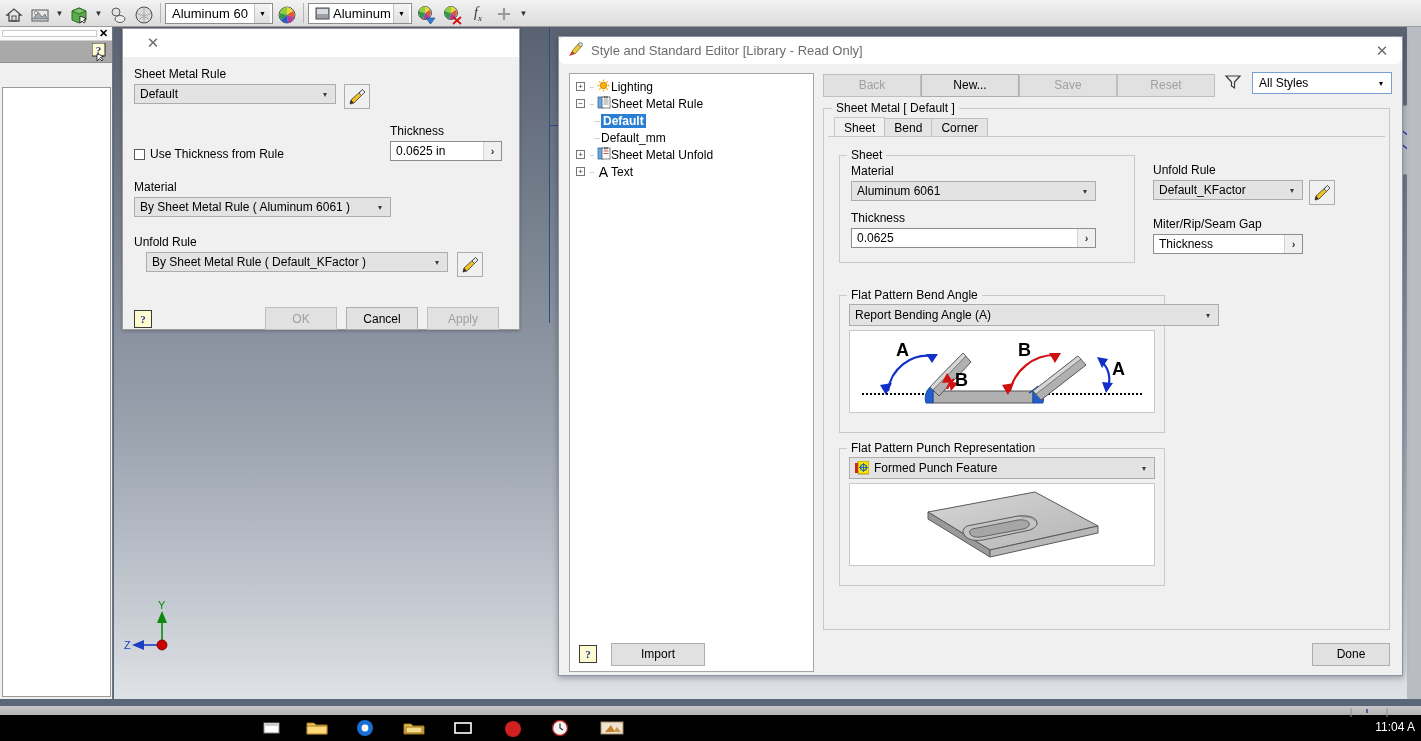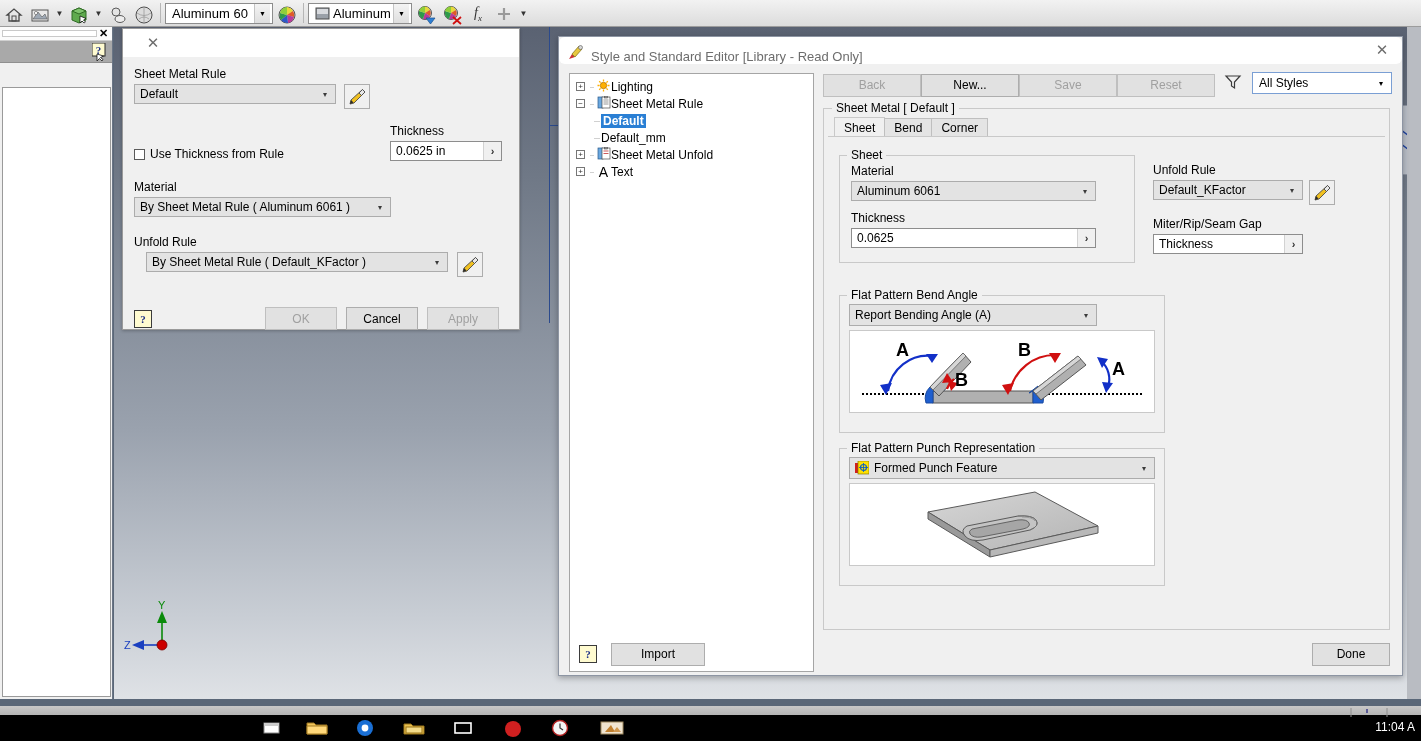--- a/index.html
+++ b/index.html
@@ -110,21 +110,21 @@
     display:flex; align-items:center; justify-content:center;
     font-size:11px; font-weight:bold; color:#1a2d87; font-family:"Liberation Serif",serif;
   }
 
   
   #sse {
     position:absolute; left:558px; top:36px; width:845px; height:640px;
     background:#f0f0f0; border:1px solid #8d95a3;
     box-shadow:0 2px 6px rgba(0,0,0,0.3);
   }
-  #sse-title { height:27px; background:#fff; display:flex; align-items:flex-end; padding-left:8px;border-radius:6px; }
+  #sse-title { height:27px; background:#fff; display:flex; align-items:center; padding-left:8px;border-radius:6px; }
   #sse-title .tt { flex:1; color:#6d6d6d; font-size:13px; margin-left:7px; }
   #sse-main { position:absolute; left:0; top:27px; right:0; bottom:0; }
 
   #tree {
     position:absolute; left:10px; top:9px; width:245px; height:599px;
     background:#fff; border:1px solid #a5a5a5; padding:4px 0 0 6px;
     font-size:12px;
   }
   .tnode { display:flex; align-items:center; height:17px; white-space:nowrap; }
   .texp {
@@ -533,21 +533,21 @@
             <div class="lbl" style="margin-top:12px;">Miter/Rip/Seam Gap</div>
             <div class="spin" style="width:150px;">
               <span class="sv">Thickness</span>
               <span class="sb">›</span>
             </div>
           </div>
 
           <div class="gbox" style="left:11px; top:158px; width:326px; height:138px;">
             <span class="gtitle">Flat Pattern Bend Angle</span>
             <div style="padding:8px 9px 0 9px;">
-              <div class="combo" style="width:248px;height:22px;">
+              <div class="combo" style="width:370px;height:22px;">
                 <span class="cv">Report Bending Angle (A)</span>
                 <span class="caret">▾</span>
               </div>
               <div class="img-frame" style="width:306px;height:83px;margin-top:4px;">
                 <svg width="304" height="81" viewBox="0 0 304 81">
 
                   <line x1="12" y1="63" x2="78" y2="63" stroke="#000" stroke-width="2" stroke-dasharray="2,2"></line>
                   <line x1="190" y1="63" x2="294" y2="63" stroke="#000" stroke-width="2" stroke-dasharray="2,2"></line>
 
                   <rect x="83" y="60" width="100" height="12" fill="#b0b0b0" stroke="#555" stroke-width="1"></rect>

